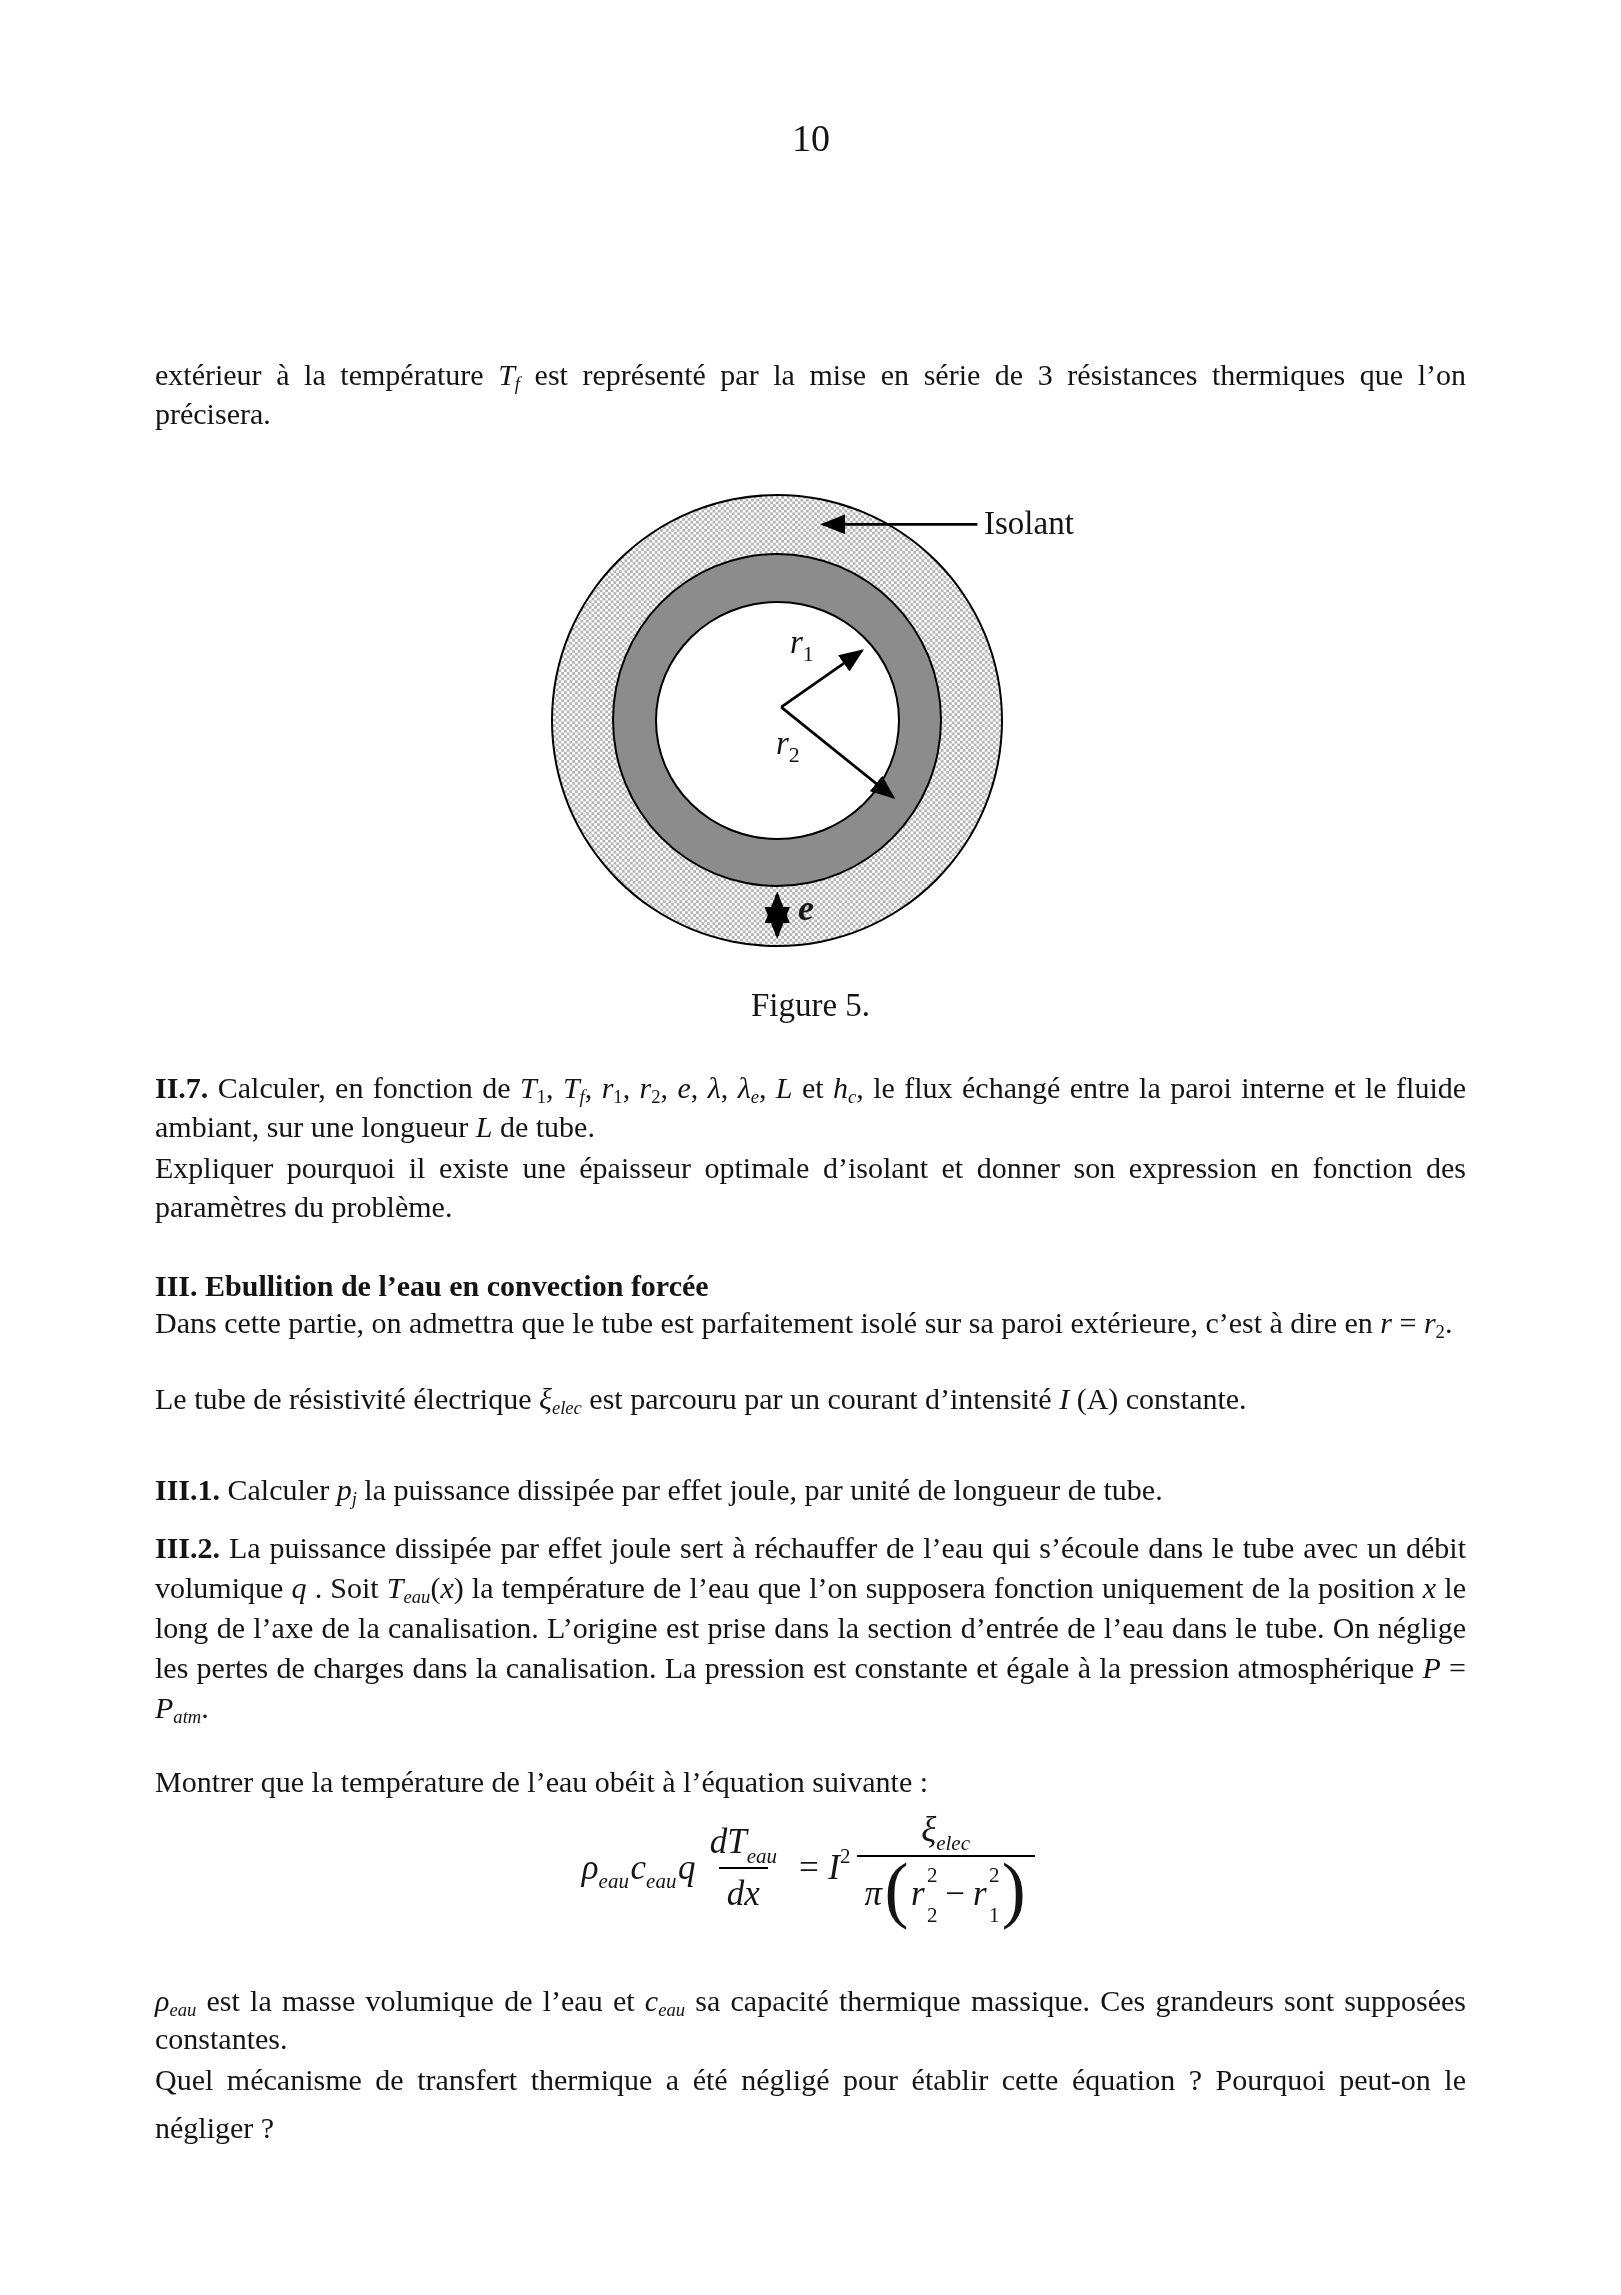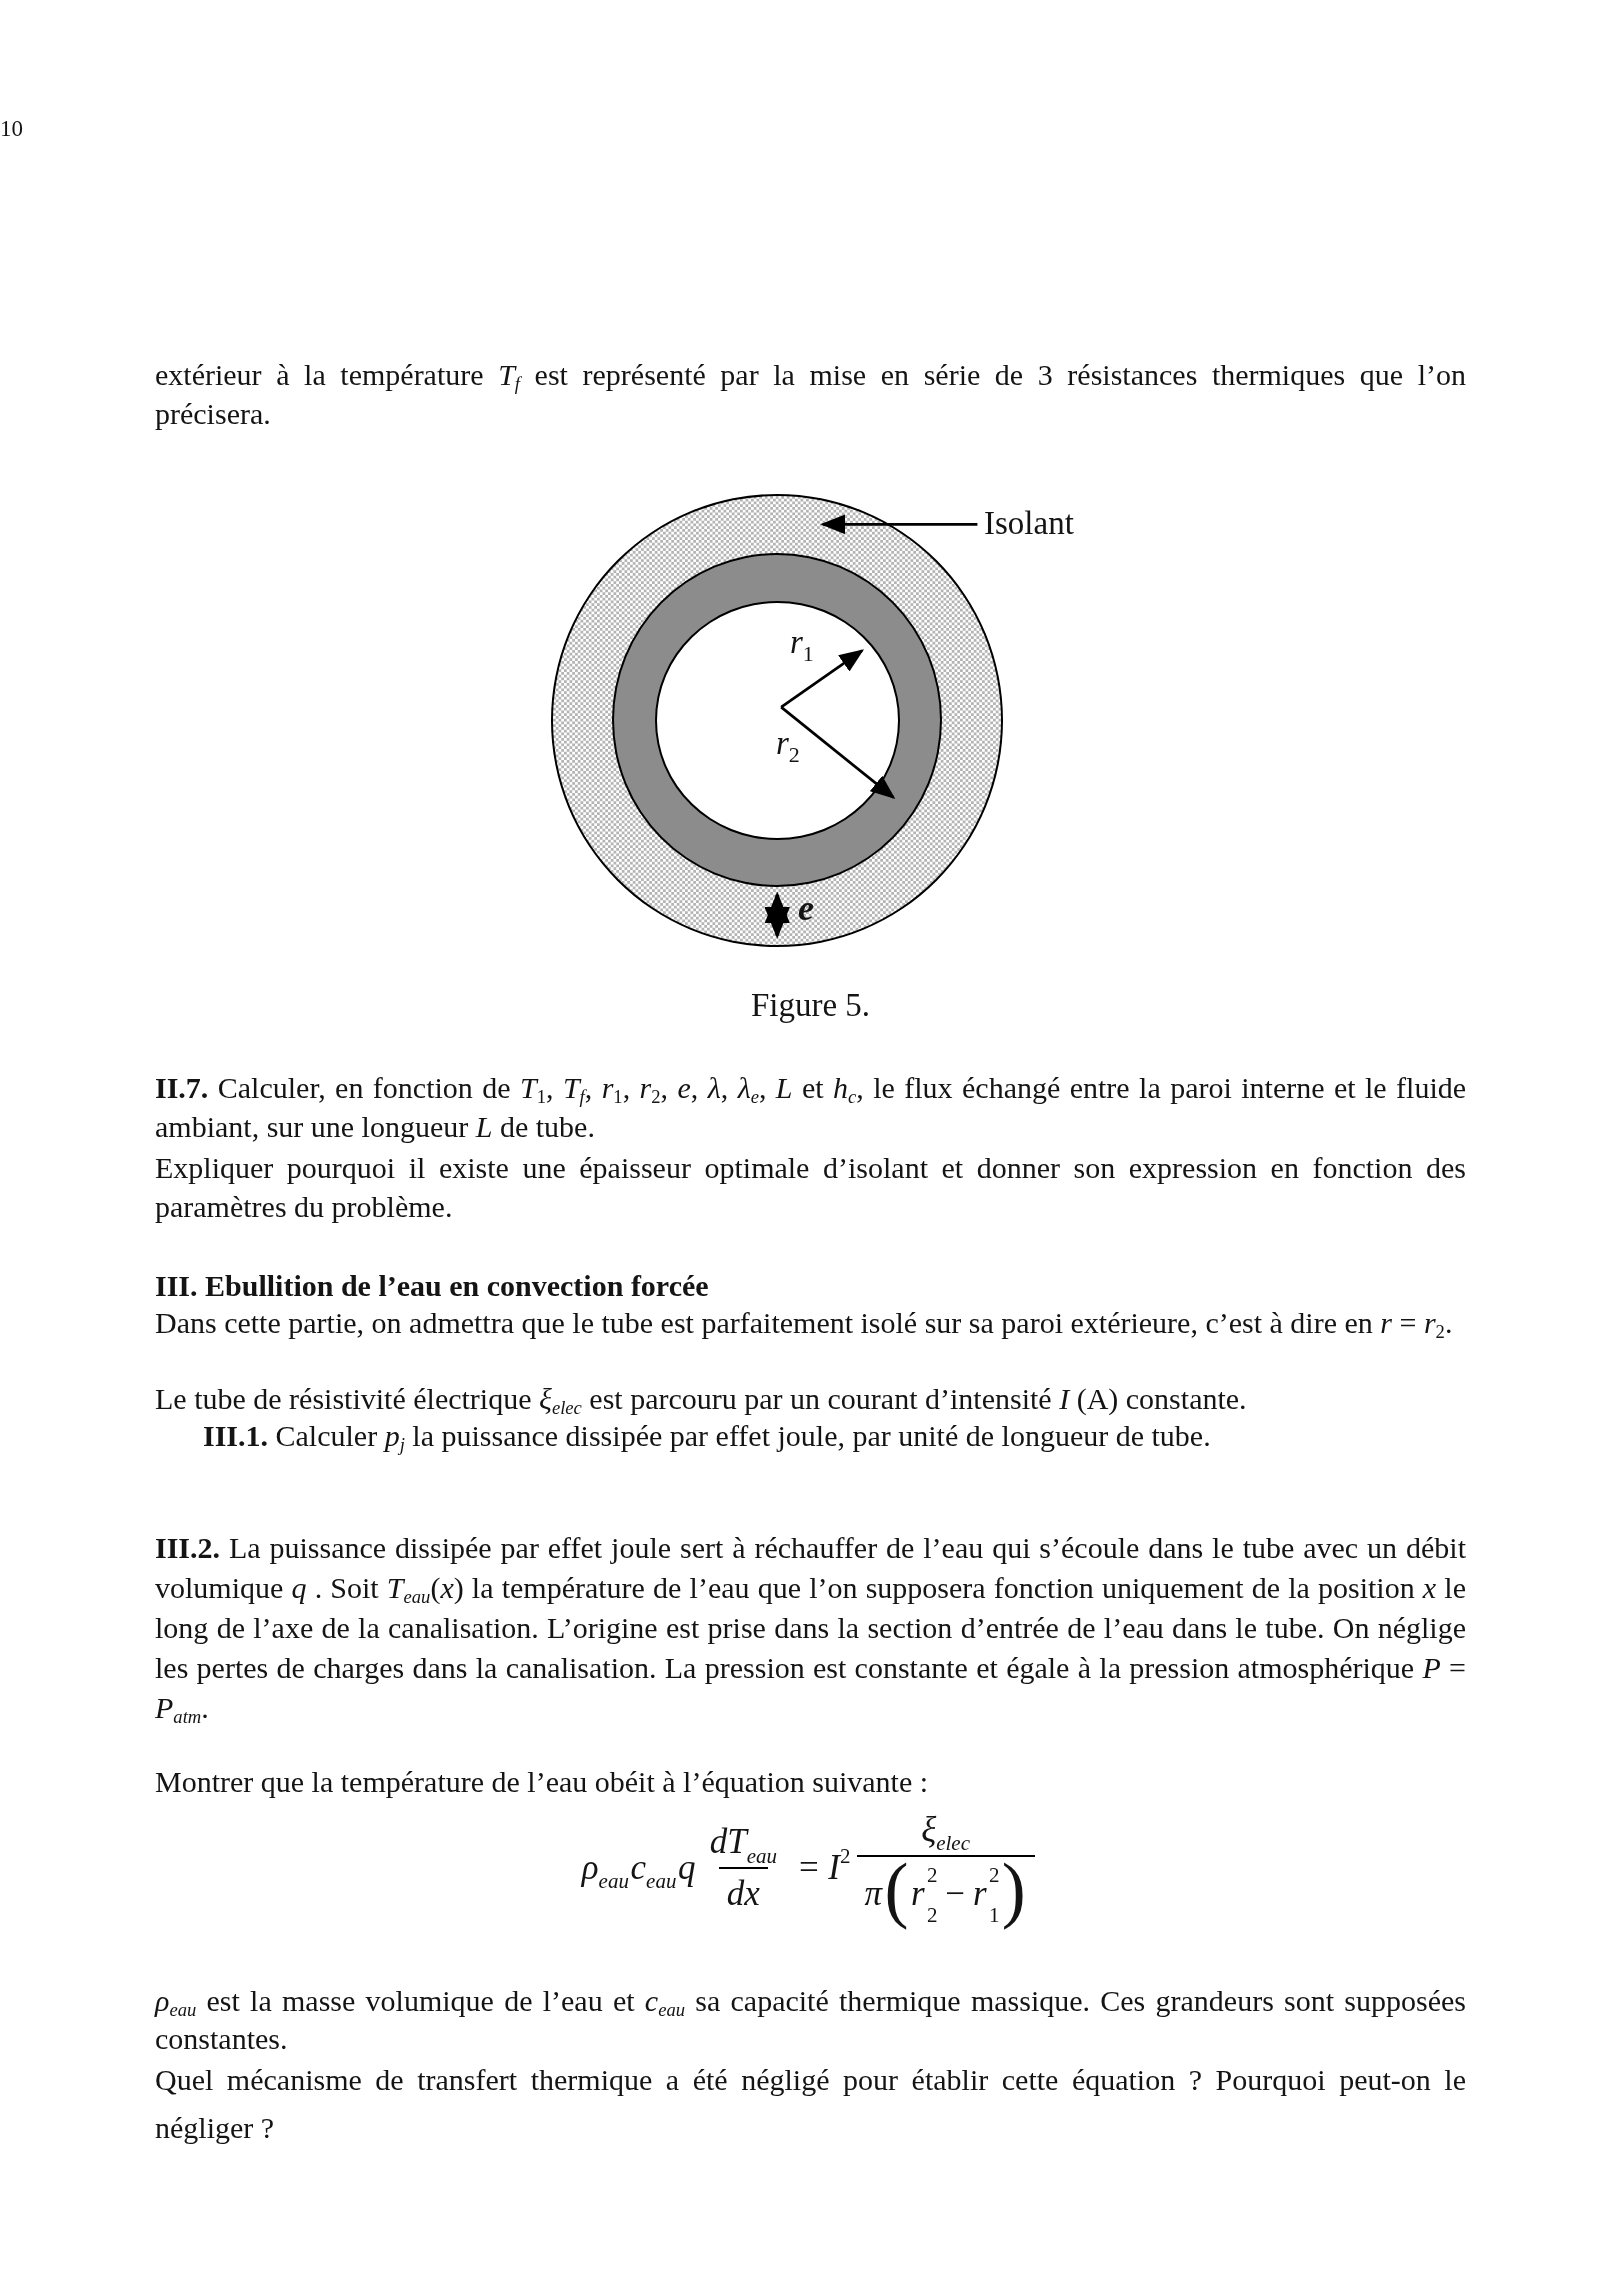--- a/index.html
+++ b/index.html
@@ -1,21 +1,21 @@
 <!DOCTYPE html>
 <html style="font-size:12.6px"><head>
 <meta charset="utf-8">
 <style>
   html,body{margin:0;padding:0;background:#e8e8e8;}
   .page{
     position:relative;width:1622px;height:2295px;background:#ffffff;
     font-family:"Liberation Serif","DejaVu Serif",serif;color:#141414;
     margin:0 auto;overflow:hidden;
   }
-  .pageno{position:absolute;top:116px;left:0;width:100%;text-align:left;font-size:23px;}
+  .pageno{position:absolute;top:116px;left:0;width:100%;text-align:center;font-size:38px;}
   .tblock{position:absolute;left:155px;width:1311px;font-size:30px;text-align:justify;line-height:39px;}
   .tcenter{text-align:center;}
   
   .rsub{font-size:0.62em;position:relative;top:0.25em;line-height:0;}
   
   .ell{position:absolute;box-sizing:border-box;border:2.4px solid #000;border-radius:50%;}
   .insul{
     left:551px;top:494px;width:452px;height:453px;
     background-color:#ffffff;
     background-image:conic-gradient(#b4b4b4 25%,#ffffff 0 50%,#b4b4b4 0 75%,#ffffff 0);
@@ -79,21 +79,21 @@
     <div class="tblock tcenter" style="top:986px;font-size:33px;">Figure 5.</div>
   </div>
 
   <div class="tblock" style="top:1068px;"><span style="font-weight: bold;">II.7.</span><span> Calculer, en fonction de </span><span style="font-style: italic;">T</span><span class="rsub">1</span><span>, </span><span style="font-style: italic;">T</span><span class="rsub" style="font-style: italic;">f</span><span>, </span><span style="font-style: italic;">r</span><span class="rsub">1</span><span>, </span><span style="font-style: italic;">r</span><span class="rsub">2</span><span>, </span><span style="font-style: italic;">e</span><span>, </span><span style="font-style: italic;">λ</span><span>, </span><span style="font-style: italic;">λ</span><span class="rsub" style="font-style: italic;">e</span><span>, </span><span style="font-style: italic;">L</span><span> et </span><span style="font-style: italic;">h</span><span class="rsub" style="font-style: italic;">c</span><span>, le flux échangé entre la paroi interne et le fluide ambiant, sur une longueur </span><span style="font-style: italic;">L</span><span> de tube.</span></div>
   <div class="tblock" style="top:1148px;"><span>Expliquer pourquoi il existe une épaisseur optimale d’isolant et donner son expression en fonction des paramètres du problème.</span></div>
 
   <div class="tblock" style="top:1266px;text-align:left;"><span style="font-weight: bold;">III. Ebullition de l’eau en convection forcée</span></div>
   <div class="tblock" style="top:1303px;"><span>Dans cette partie, on admettra que le tube est parfaitement isolé sur sa paroi extérieure, c’est à dire en </span><span style="font-style: italic;">r</span><span> = </span><span style="font-style: italic;">r</span><span class="rsub">2</span><span>.</span></div>
   <div class="tblock" style="top:1379px;"><span>Le tube de résistivité électrique </span><span style="font-style: italic;">ξ</span><span class="rsub" style="font-style: italic;">elec</span><span> est parcouru par un courant d’intensité </span><span style="font-style: italic;">I</span><span> (A) constante.</span></div>
 
-  <div class="tblock" style="top:1416px;margin-left:48px;"><span style="font-weight: bold;">III.1.</span><span> Calculer </span><span style="font-style: italic;">p</span><span class="rsub" style="font-style: italic;">j</span><span> la puissance dissipée par effet joule, par unité de longueur de tube.</span></div>
+  <div class="tblock" style="top:1470px;"><span style="font-weight: bold;">III.1.</span><span> Calculer </span><span style="font-style: italic;">p</span><span class="rsub" style="font-style: italic;">j</span><span> la puissance dissipée par effet joule, par unité de longueur de tube.</span></div>
   <div class="tblock" style="top:1528px;line-height:40px;"><span style="font-weight: bold;">III.2.</span><span> La puissance dissipée par effet joule sert à réchauffer de l’eau qui s’écoule dans le tube avec un débit volumique </span><span style="font-style: italic;">q</span><span> . Soit </span><span style="font-style: italic;">T</span><span class="rsub" style="font-style: italic;">eau</span><span>(</span><span style="font-style: italic;">x</span><span>) la température de l’eau que l’on supposera fonction uniquement de la position </span><span style="font-style: italic;">x</span><span> le long de l’axe de la canalisation. L’origine est prise dans la section d’entrée de l’eau dans le tube. On néglige les pertes de charges dans la canalisation. La pression est constante et égale à la pression atmosphérique </span><span style="font-style: italic;">P</span><span> = </span><span style="font-style: italic;">P</span><span class="rsub" style="font-style: italic;">atm</span><span>.</span></div>
 
   <div class="tblock" style="top:1762px;"><span>Montrer que la température de l’eau obéit à l’équation suivante :</span></div>
 
   <div class="eqwrap">
     <div class="eqrow">
       <span class="egrp"><span>ρ</span><span class="esub">eau</span></span>
       <span class="egrp"><span>c</span><span class="esub">eau</span></span>
       <span class="egrp">q</span>
       <span class="frac">

